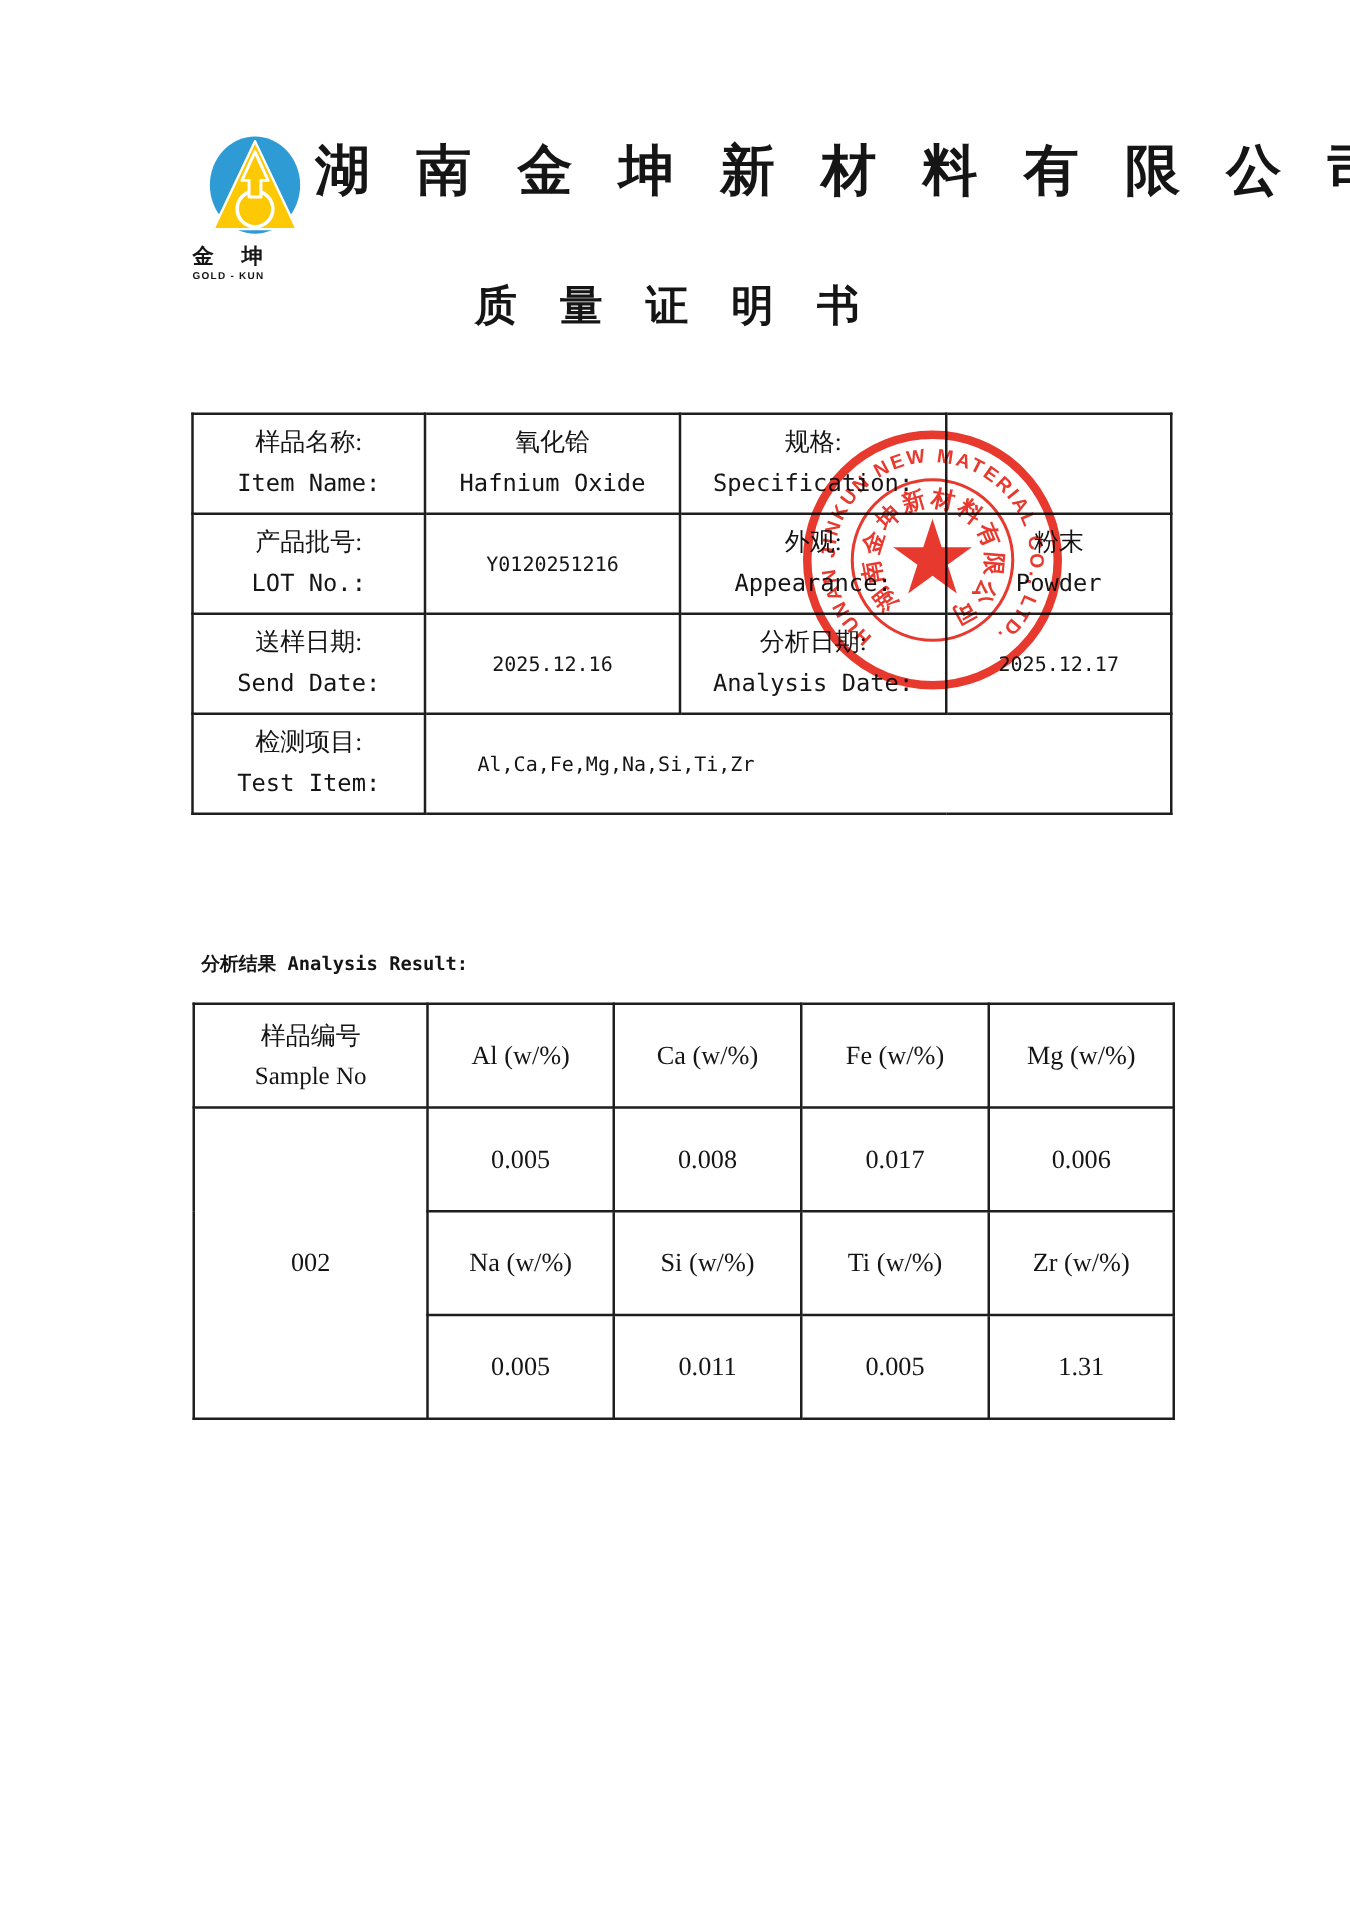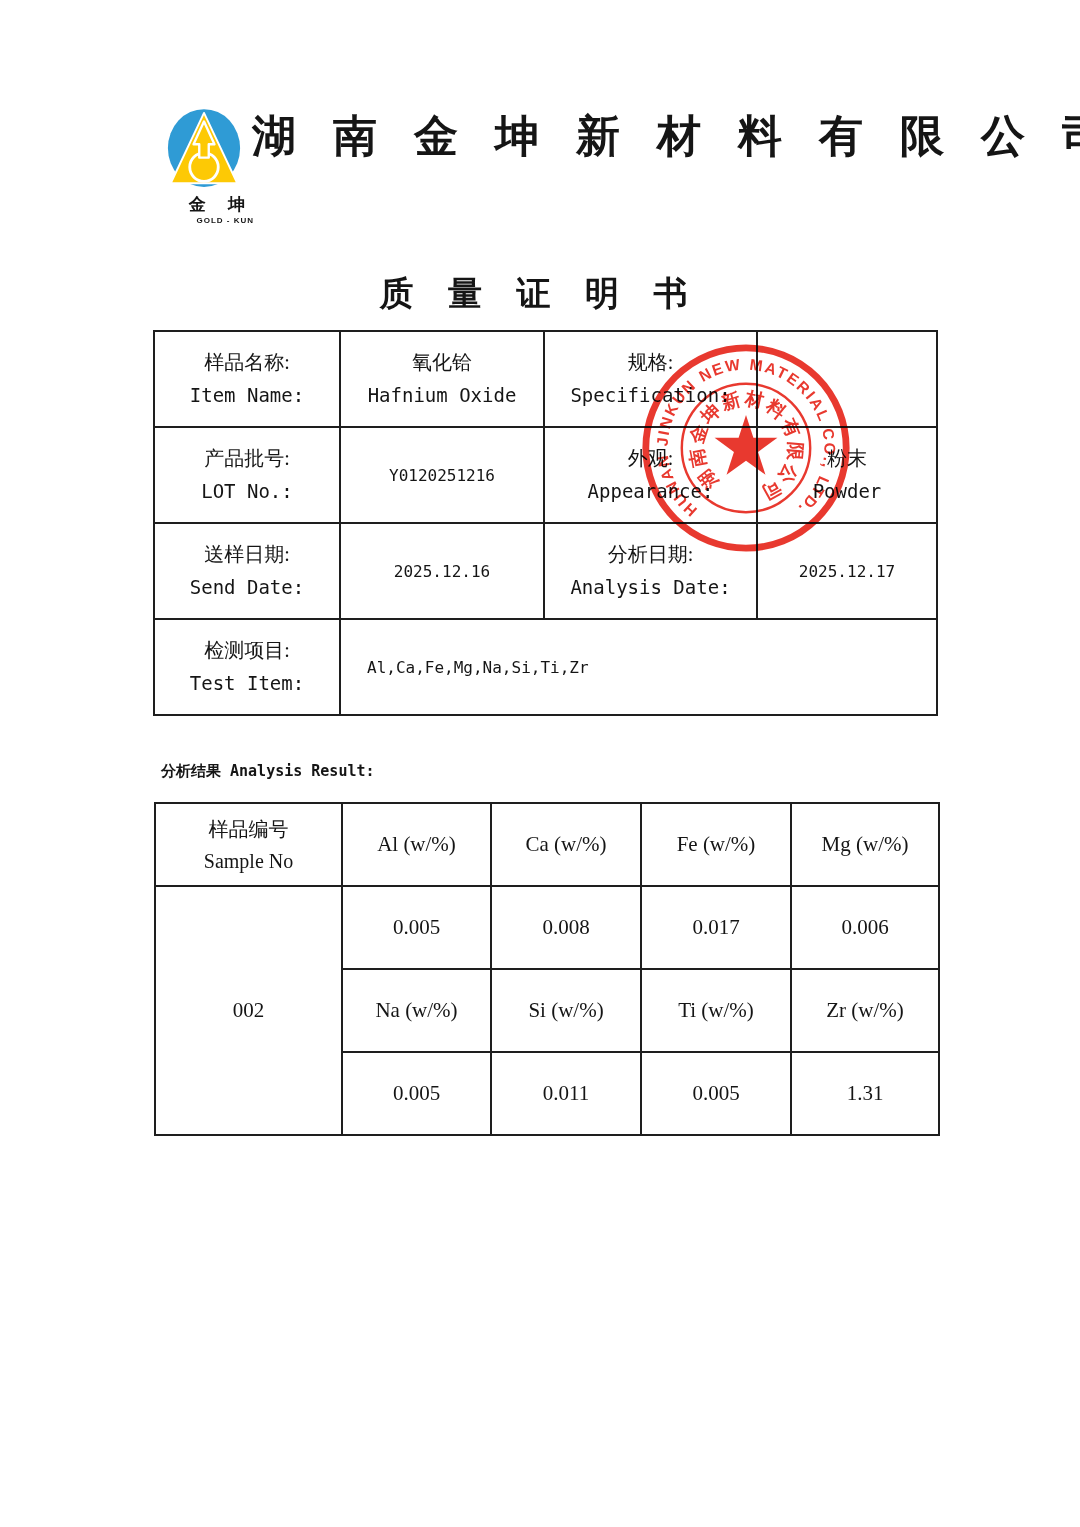--- a/index.html
+++ b/index.html
@@ -4,47 +4,47 @@
 <style>
   html,body{margin:0;padding:0;}
   body{
     width:1080px;height:1527px;background:#ffffff;color:#151515;
     font-family:"DejaVu Sans Mono","Liberation Mono",monospace;
     -webkit-font-smoothing:antialiased;
   }
   .page{position:relative;width:1080px;height:1527px;overflow:hidden;background:#fff;}
 
   
-  .logo{position:absolute;left:154px;top:108px;width:100px;text-align:right;}
+  .logo{position:absolute;left:154px;top:108px;width:100px;text-align:left;}
   .logo svg{display:block;margin:0 auto;}
   .logo-zh{font-family:"Liberation Serif","DejaVu Serif",serif;font-weight:bold;
            font-size:17px;letter-spacing:9px;margin-top:1px;white-space:nowrap;}
   .logo-en{font-family:"Liberation Sans",sans-serif;font-weight:bold;font-size:8px;
            letter-spacing:1px;margin-top:0;white-space:nowrap;}
 
   .company{position:absolute;left:252px;top:112px;width:656px;text-align:center;}
   .company-zh{font-family:"Liberation Serif","DejaVu Serif",serif;font-weight:bold;
               font-size:44px;line-height:50px;letter-spacing:13px;white-space:nowrap;}
   .company-en{font-size:25px;font-weight:bold;margin-top:5px;white-space:nowrap;}
 
   .doc-title{position:absolute;left:0;top:226px;width:1080px;text-align:center;}
   .doc-title-zh{font-family:"Liberation Serif","DejaVu Serif",serif;font-weight:bold;
-                font-size:34px;line-height:40px;letter-spacing:13px;white-space:nowrap;margin-top:48px;}
+                font-size:34px;line-height:40px;letter-spacing:13px;white-space:nowrap;}
   .doc-title-en{font-size:24px;font-weight:bold;margin-top:10px;letter-spacing:0.5px;white-space:nowrap;}
 
   
   table{border-collapse:collapse;table-layout:fixed;}
   td{border:2px solid #1e1e1e;vertical-align:middle;text-align:center;padding:0;overflow:hidden;}
 
   .info-table{position:absolute;left:153px;top:330px;width:783px;}
-  .info-table tr{height:96px;}
+  .info-table tr{height:80px;}
   .zh{font-family:"Liberation Serif","DejaVu Serif",serif;font-size:20px;line-height:33px;}
   .en{font-family:"DejaVu Sans Mono","Liberation Mono",monospace;font-size:19px;line-height:33px;}
   .mono-val{font-family:"DejaVu Sans Mono","Liberation Mono",monospace;font-size:16px;}
-  td.left-cell{text-align:left;padding-left:26px;margin-left:16px;}
+  td.left-cell{text-align:left;padding-left:41px;margin-left:16px;}
   .two-line{line-height:37px;}
 
   .result-heading{position:absolute;left:161px;top:762px;font-weight:bold;font-size:15px;
                   font-family:"DejaVu Sans Mono","Liberation Serif",monospace;white-space:nowrap;}
 
   .result-table{position:absolute;left:154px;top:802px;width:784px;
                 font-family:"Liberation Serif","DejaVu Serif",serif;font-size:21px;}
   .result-table tr{height:83px;}
   .result-table .serif2{font-family:"Liberation Serif","DejaVu Serif",serif;font-size:20px;line-height:32px;}
 

